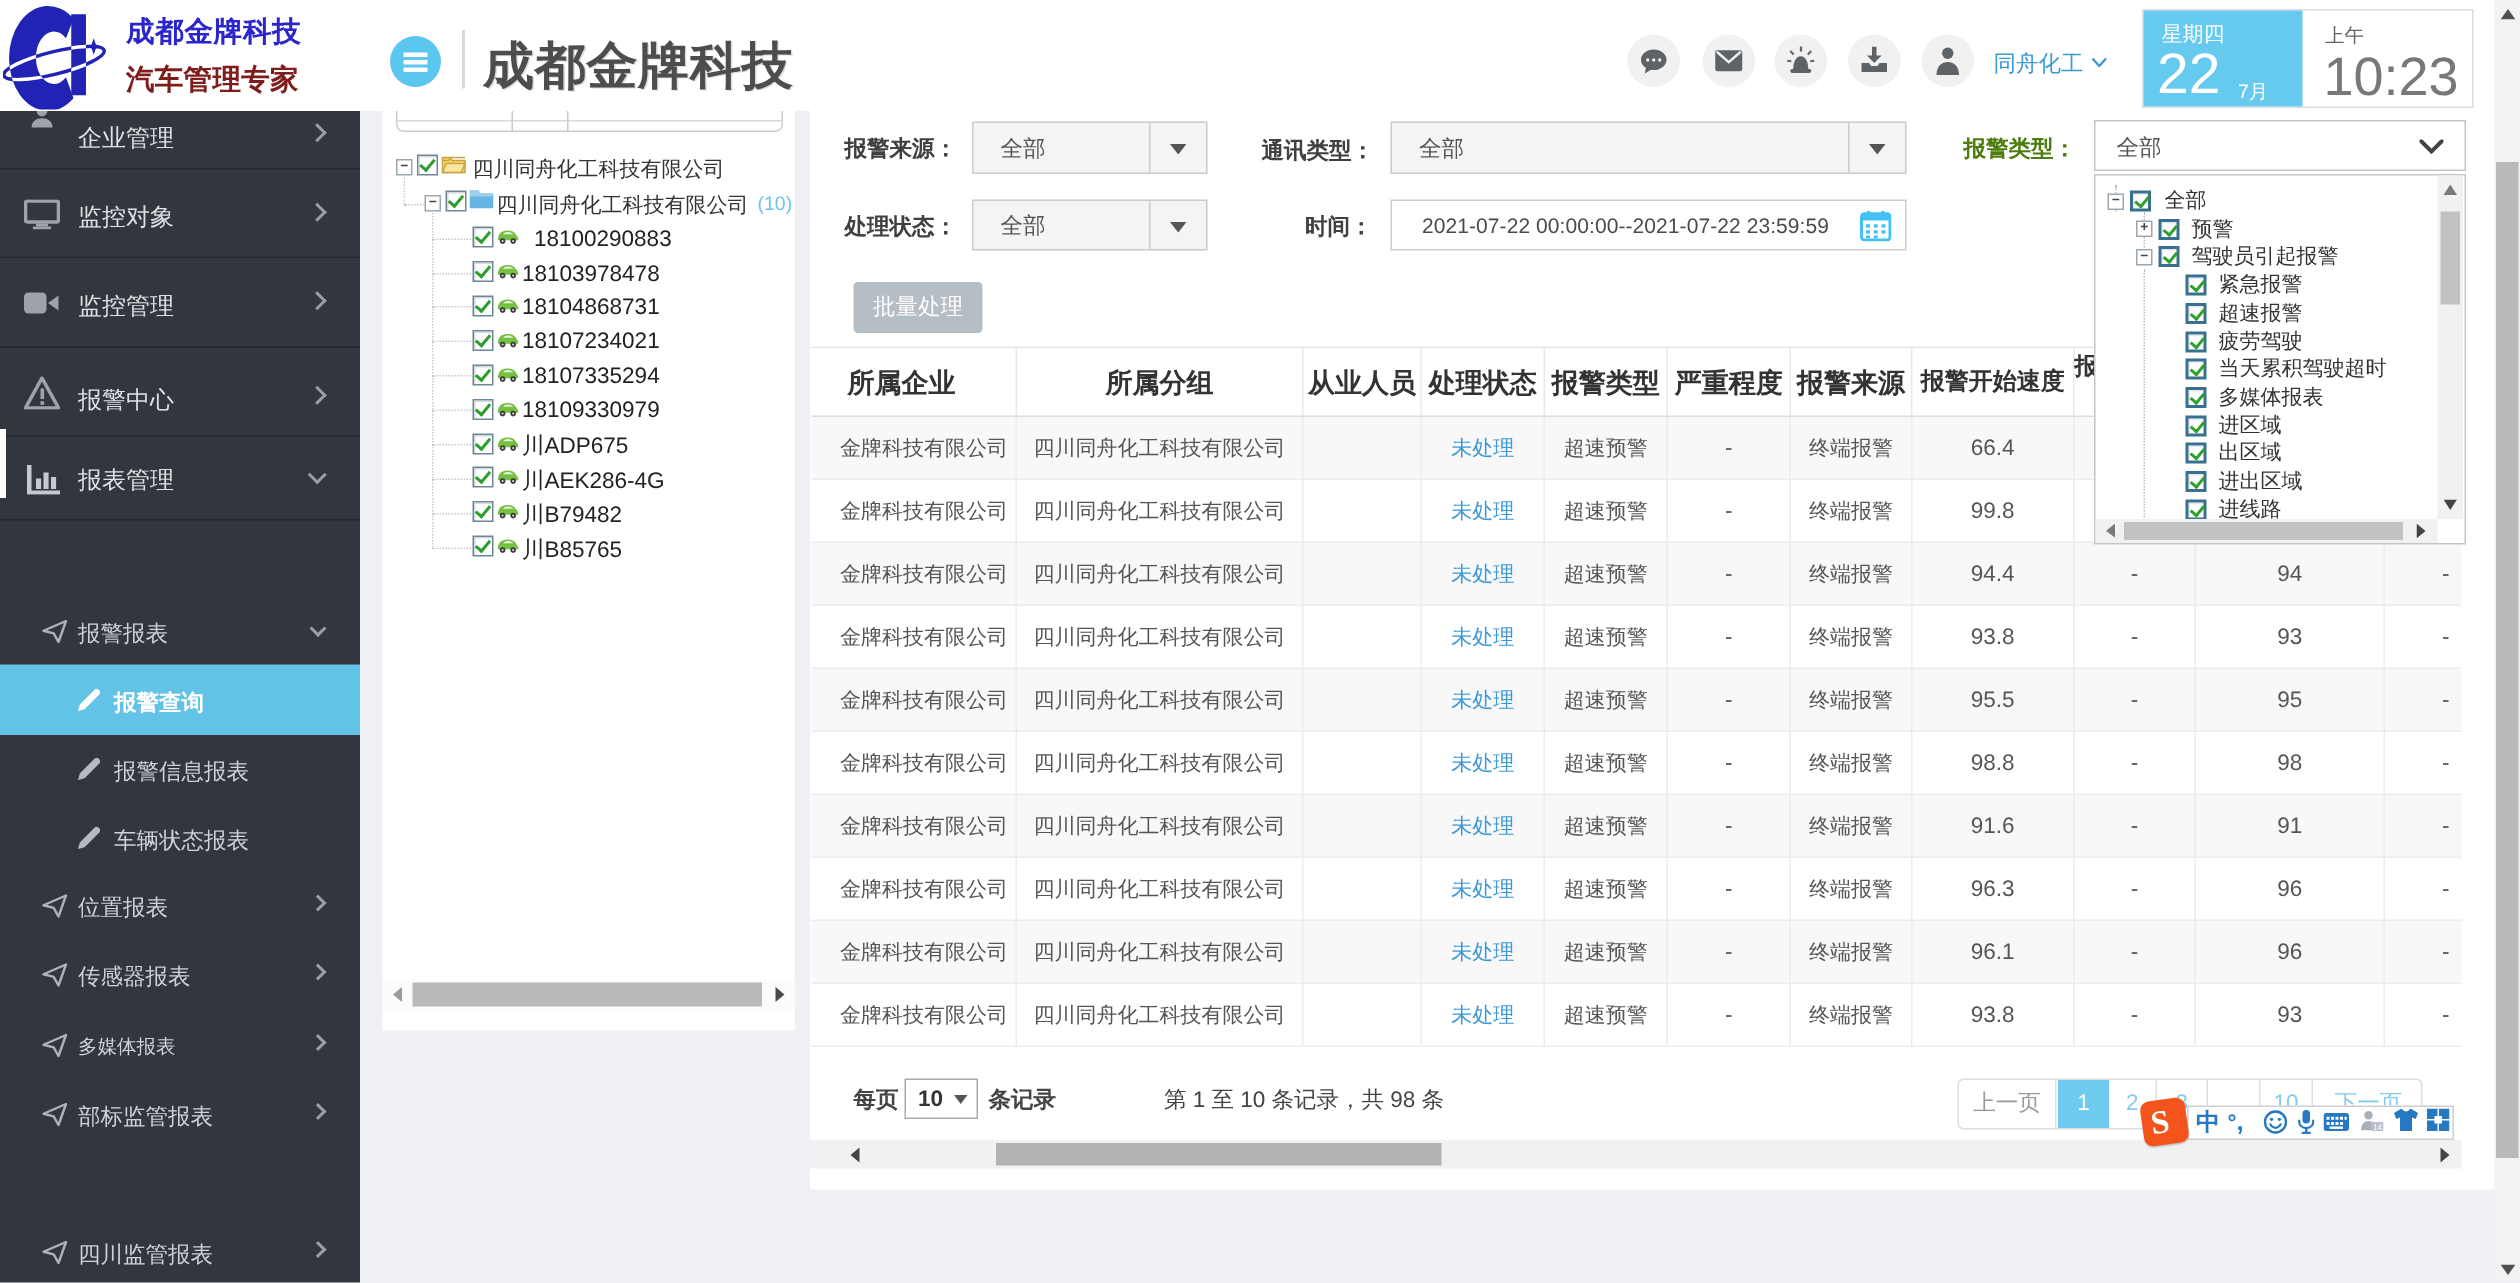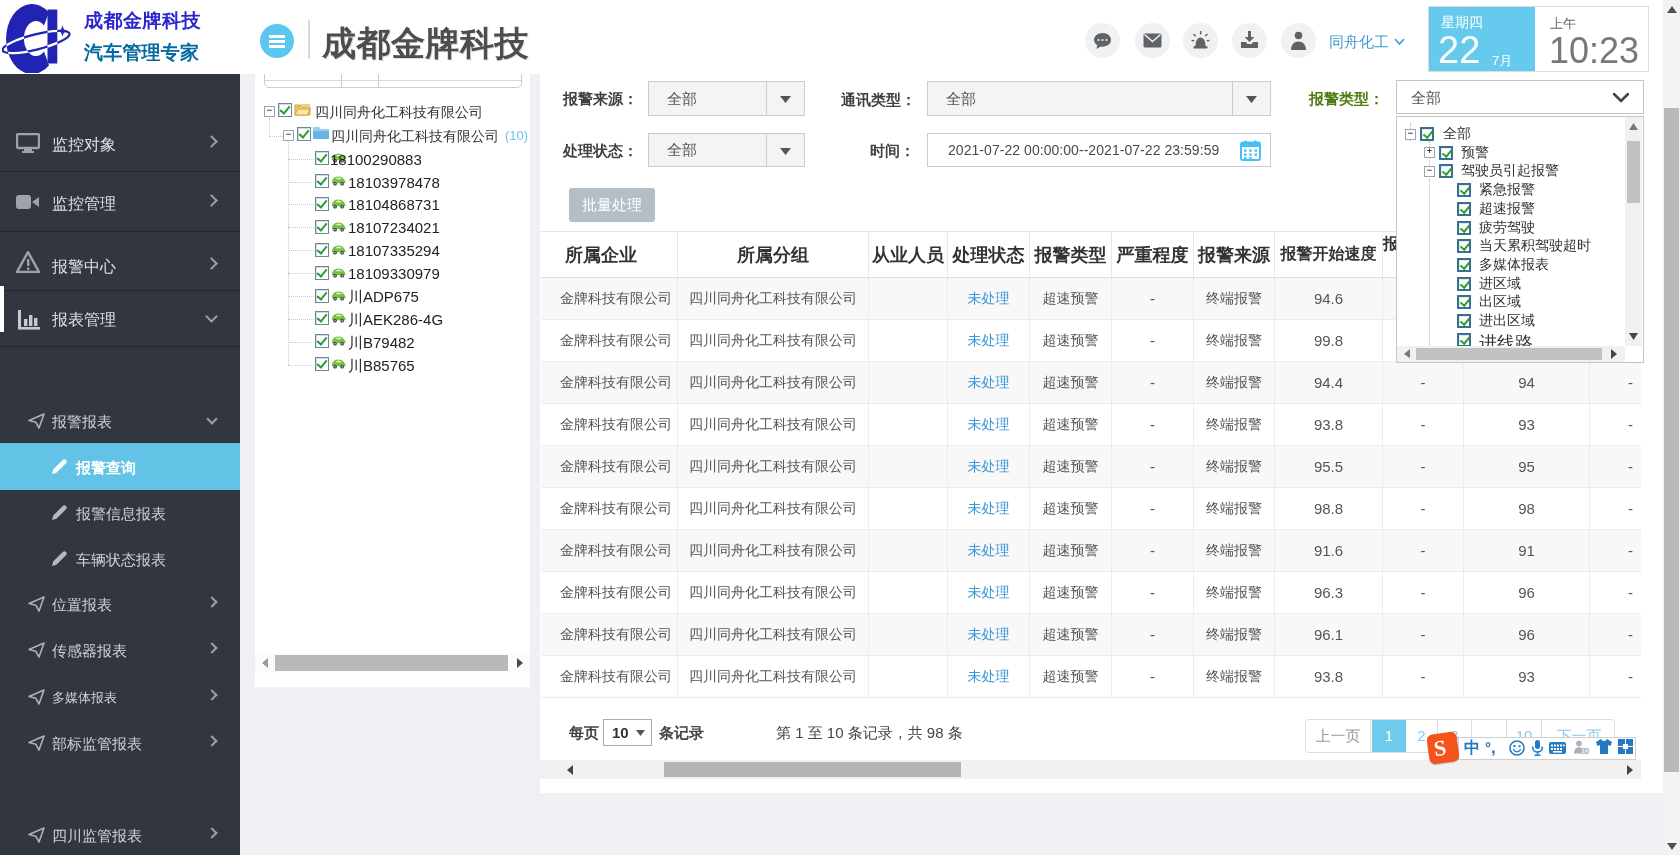--- a/index.html
+++ b/index.html
@@ -17,20 +17,28 @@
 .th4{font-size:18px}
 .th6{font-size:16px}
 .chev{position:absolute;right:24px;width:9px;height:9px;border:solid #9ba0a6;border-width:2px 2px 0 0;transform:rotate(45deg)}
 .chevd{position:absolute;right:24px;width:9px;height:9px;border:solid #9ba0a6;border-width:2px 2px 0 0;transform:rotate(135deg)}
 </style>
 </head>
 <body>
 
 <div class="abs" id="sidebar" style="left:0;top:0;width:240px;height:855px;background:#32363e">
 
+  <div class="sideitem" style="top:53px;height:60px;border-bottom:1px solid #23262c">
+    <svg class="abs" style="left:18px;top:15px" width="20" height="20" viewBox="0 0 20 20">
+        <circle cx="10" cy="6" r="3.6" fill="#9ea3a9"></circle>
+        <path d="M3 17c0-4 3-6.2 7-6.2s7 2.2 7 6.2z" fill="#9ea3a9"></path>
+      </svg>
+    <span class="abs" style="left:52px;top:29px;font-size:16px">企业管理</span>
+    <span class="chev" style="top:31px"></span>
+  </div>
   <div class="sideitem" style="top:113px;height:59px;border-bottom:1px solid #23262c">
     <svg class="abs" style="left:16px;top:20px" width="24" height="20" viewBox="0 0 24 20">
         <rect x="1" y="1" width="22" height="14" rx="1.5" fill="none" stroke="#9ea3a9" stroke-width="2.4"></rect>
         <rect x="8" y="16" width="8" height="2" fill="#9ea3a9"></rect>
         <rect x="6" y="18" width="12" height="2" fill="#9ea3a9"></rect>
       </svg>
     <span class="abs" style="left:52px;top:22px;font-size:16px">监控对象</span>
     <span class="chev" style="top:24px"></span>
   </div>
   <div class="sideitem" style="top:172px;height:60px;border-bottom:1px solid #23262c">
@@ -139,21 +147,21 @@
         <ellipse cx="34" cy="41" rx="34.5" ry="7.5" fill="none" stroke="#2123b4" stroke-width="2.3"></ellipse>
       </g>
     <g clip-path="url(#cclip)">
         <g transform="rotate(-14 34 41)">
           <ellipse cx="34" cy="41" rx="34.5" ry="7.5" fill="none" stroke="#fff" stroke-width="2.3"></ellipse>
         </g>
       </g>
     <path d="M60.5 24.5 l1.4 4.1 4.1 1.4 -4.1 1.4 -1.4 4.1 -1.4-4.1 -4.1-1.4 4.1-1.4z" fill="#2123b4"></path>
   </svg>
   <div class="abs" style="left:84px;top:8px;font-size:19px;font-weight:bold;color:#2a25cc;letter-spacing:0.5px">成都金牌科技</div>
-  <div class="abs" style="left:84px;top:40px;font-size:19px;font-weight:bold;color:#0369a1;letter-spacing:0.2px">汽车管理专家</div>
+  <div class="abs" style="left:84px;top:40px;font-size:19px;font-weight:bold;color:#7f1d1d;letter-spacing:0.2px">汽车管理专家</div>
 </div>
 
 <div class="abs" id="header" style="left:240px;top:0;width:1423px;height:74px;background:#fff">
   <div class="abs" style="left:20px;top:24px;width:34px;height:34px;border-radius:50%;background:#5bc6f0">
     <div style="position:absolute;left:9px;top:11px;width:16px;height:3px;background:#fff"></div>
     <div style="position:absolute;left:9px;top:16px;width:16px;height:3px;background:#fff"></div>
     <div style="position:absolute;left:9px;top:21px;width:16px;height:3px;background:#fff"></div>
   </div>
   <div class="abs" style="left:68px;top:20px;width:2px;height:39px;background:#d9d9d9"></div>
   <div class="abs" style="left:82px;top:21px;font-size:34px;font-weight:bold;color:#4d4d4d;letter-spacing:0.5px;text-shadow:1px 1px 0 rgba(120,120,120,0.25)">成都金牌科技</div>
@@ -255,21 +263,21 @@
 
   <div class="cb2" style="left:60px;top:77px"></div>
   <svg class="abs" style="left:76px;top:78px" width="15" height="12" viewBox="0 0 17 13">
       <path d="M1 9c0-3 1-5.5 3-6.5C5.5 1.7 7 1.5 8.5 1.5c2.5 0 4.5.8 5.8 2.5L16 6.5c.6.8.6 2 .3 2.5H1z" fill="#76c043"></path>
       <path d="M5 4.5c.8-1.2 2-1.8 3.5-1.8 1.8 0 3.2.6 4.2 1.8z" fill="#e8f5dc"></path>
       <circle cx="4.6" cy="9.6" r="2.1" fill="#3a3a3a"></circle>
       <circle cx="12.6" cy="9.6" r="2.1" fill="#3a3a3a"></circle>
       <circle cx="4.6" cy="9.6" r="0.8" fill="#ddd"></circle>
       <circle cx="12.6" cy="9.6" r="0.8" fill="#ddd"></circle>
     </svg>
-  <span class="abs" style="left:75px;top:77px;font-size:15px;color:#222">18100290883</span>
+  <span class="abs" style="left:101px;top:77px;font-size:15px;color:#222">18100290883</span>
   <div class="cb2" style="left:60px;top:100px"></div>
   <svg class="abs" style="left:76px;top:101px" width="15" height="12" viewBox="0 0 17 13">
       <path d="M1 9c0-3 1-5.5 3-6.5C5.5 1.7 7 1.5 8.5 1.5c2.5 0 4.5.8 5.8 2.5L16 6.5c.6.8.6 2 .3 2.5H1z" fill="#76c043"></path>
       <path d="M5 4.5c.8-1.2 2-1.8 3.5-1.8 1.8 0 3.2.6 4.2 1.8z" fill="#e8f5dc"></path>
       <circle cx="4.6" cy="9.6" r="2.1" fill="#3a3a3a"></circle>
       <circle cx="12.6" cy="9.6" r="2.1" fill="#3a3a3a"></circle>
       <circle cx="4.6" cy="9.6" r="0.8" fill="#ddd"></circle>
       <circle cx="12.6" cy="9.6" r="0.8" fill="#ddd"></circle>
     </svg>
   <span class="abs" style="left:93px;top:100px;font-size:15px;color:#222">18103978478</span>
@@ -452,21 +460,21 @@
             <th class="th6">持续时间</th>
           </tr>
 <tr>
             <td style="height:42px;border:1px solid #ececec;background:#f8f8f9;font-size:14px;padding-left:35px">金牌科技有限公司</td>
             <td style="height:42px;border:1px solid #ececec;text-align:center;background:#f8f8f9;font-size:14px">四川同舟化工科技有限公司</td>
             <td style="height:42px;border:1px solid #ececec;text-align:center;background:#f8f8f9;font-size:14px"></td>
             <td style="height:42px;border:1px solid #ececec;text-align:center;background:#f8f8f9;font-size:14px"><span style="color:#3c98d6">未处理</span></td>
             <td style="height:42px;border:1px solid #ececec;text-align:center;background:#f8f8f9;font-size:14px">超速预警</td>
             <td style="height:42px;border:1px solid #ececec;text-align:center;background:#f8f8f9;font-size:15px">-</td>
             <td style="height:42px;border:1px solid #ececec;text-align:center;background:#f8f8f9;font-size:14px">终端报警</td>
-            <td style="height:42px;border:1px solid #ececec;text-align:center;background:#f8f8f9;font-size:15px">94.6</td>
+            <td style="height:42px;border:1px solid #ececec;text-align:center;background:#f8f8f9;font-size:15px">66.4</td>
             <td style="height:42px;border:1px solid #ececec;text-align:center;background:#f8f8f9;font-size:15px">-</td>
             <td style="height:42px;border:1px solid #ececec;text-align:center;background:#f8f8f9;font-size:15px">94</td>
             <td style="height:42px;border:1px solid #ececec;text-align:center;background:#f8f8f9;font-size:15px">-</td>
           </tr>
 <tr>
             <td style="height:42px;border:1px solid #ececec;background:#fff;font-size:14px;padding-left:35px">金牌科技有限公司</td>
             <td style="height:42px;border:1px solid #ececec;text-align:center;background:#fff;font-size:14px">四川同舟化工科技有限公司</td>
             <td style="height:42px;border:1px solid #ececec;text-align:center;background:#fff;font-size:14px"></td>
             <td style="height:42px;border:1px solid #ececec;text-align:center;background:#fff;font-size:14px"><span style="color:#3c98d6">未处理</span></td>
             <td style="height:42px;border:1px solid #ececec;text-align:center;background:#fff;font-size:14px">超速预警</td>
@@ -639,21 +647,21 @@
   <span class="abs" style="left:82px;top:120px;font-size:14px;color:#333">当天累积驾驶超时</span>
   <div class="cb" style="left:60px;top:141px"></div>
   <span class="abs" style="left:82px;top:139px;font-size:14px;color:#333">多媒体报表</span>
   <div class="cb" style="left:60px;top:160px"></div>
   <span class="abs" style="left:82px;top:158px;font-size:14px;color:#333">进区域</span>
   <div class="cb" style="left:60px;top:178px"></div>
   <span class="abs" style="left:82px;top:176px;font-size:14px;color:#333">出区域</span>
   <div class="cb" style="left:60px;top:197px"></div>
   <span class="abs" style="left:82px;top:195px;font-size:14px;color:#333">进出区域</span>
   <div class="cb" style="left:60px;top:216px"></div>
-  <span class="abs" style="left:82px;top:214px;font-size:18px;color:#333">进线路</span>
+  <span class="abs" style="left:82px;top:214px;font-size:14px;color:#333">进线路</span>
 
   <div class="abs" style="left:228px;top:0;width:17px;height:229px;background:#f1f1f1">
     <svg class="abs" style="left:4px;top:6px" width="9" height="7" viewBox="0 0 9 7">
         <path d="M4.5 0L9 7H0z" fill="#7a7a7a"></path>
       </svg>
     <div class="abs" style="left:2px;top:24px;width:13px;height:62px;background:#c2c2c2"></div>
     <svg class="abs" style="left:4px;top:216px" width="9" height="7" viewBox="0 0 9 7">
         <path d="M0 0h9L4.5 7z" fill="#444"></path>
       </svg>
   </div>

